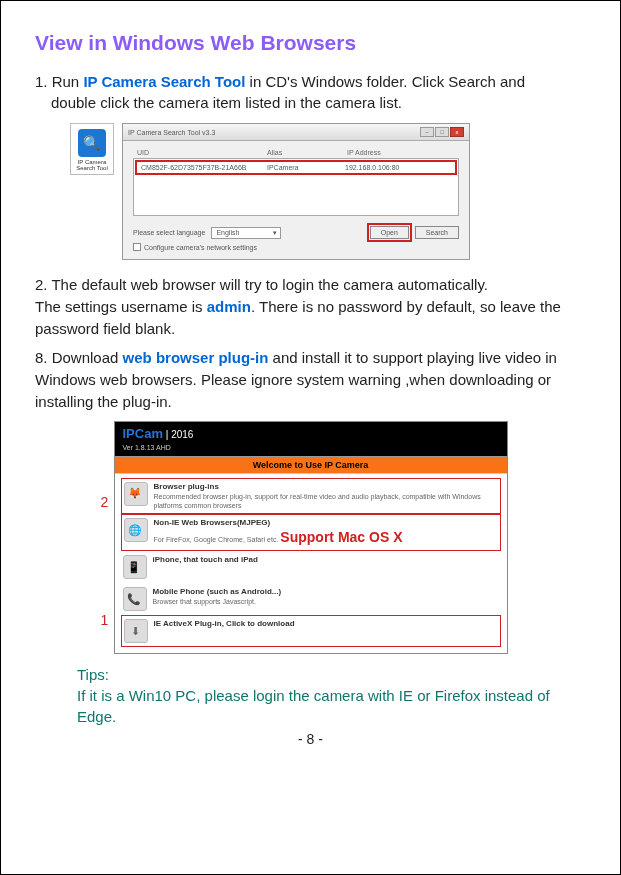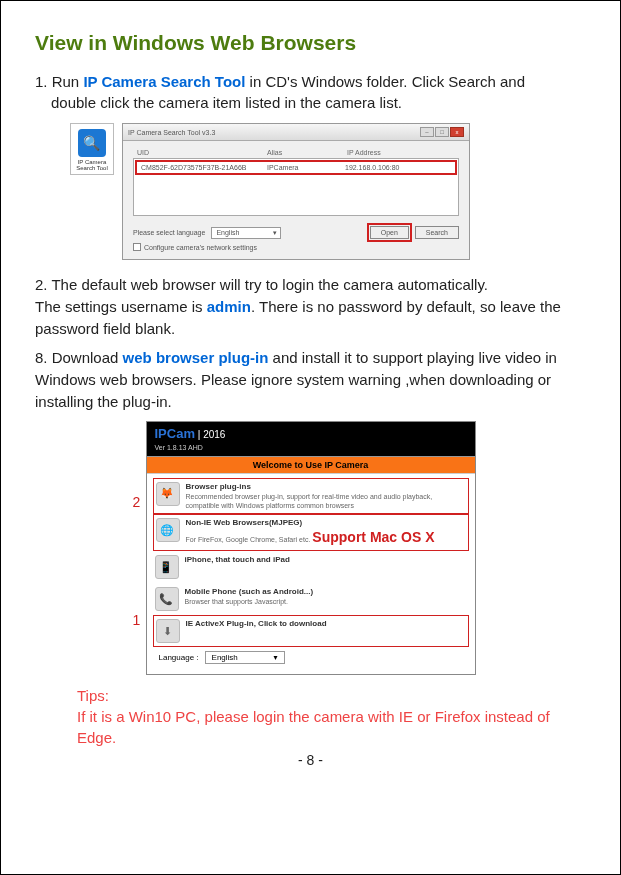--- a/index.html
+++ b/index.html
@@ -8,21 +8,21 @@
     background: #fff;
     width: 621px;
     height: 875px;
     position: relative;
     border: 1px solid #000;
   }
   .page {
     padding: 30px 34px 20px 34px;
   }
   .title {
-    color: #4d7c0f;
+    color: #8b5cf6;
     font-size: 21px;
     font-weight: bold;
     margin-bottom: 16px;
   }
   .step1 {
     font-size: 15px;
     color: #222;
     line-height: 1.4;
     margin-bottom: 10px;
   }
@@ -84,41 +84,41 @@
   .lang-row .btn.open{ outline:2px solid #d02020; outline-offset:1px;}
   .cfg-row{ font-size:7px; padding-top:4px; display:flex; align-items:center; gap:3px;}
   .cfg-row .cb{ width:8px; height:8px; border:1px solid #888; background:#fff;}
   .step2, .step3 {
     font-size: 15px;
     color: #222;
     line-height: 1.45;
     margin-bottom: 8px;
   }
   .fig2-wrap{
-    width: 330px;
+    width: 394px;
     margin: 6px auto 10px auto;
     border:1px solid #888;
     position: relative;
   }
   .ipcam-top{ background:#000; color:#fff; padding:4px 8px; font-size:10px;}
   .ipcam-top .brand{ color:#2a72d6; font-weight:bold; font-size:13px;}
   .ipcam-top .ver{ font-size:7px; color:#ccc;}
   .welcome{ background:#f97316; text-align:center; font-size:9px; font-weight:bold; padding:3px 0; border-top:1px solid #999; border-bottom:1px solid #ccc;}
   .opt-list{ background:#fff; padding:4px 6px 6px 6px;}
   .opt{ display:flex; align-items:flex-start; gap:6px; padding:4px 2px; font-size:7px; color:#666; line-height:1.3;}
   .opt .ic{ width:24px; height:24px; background:#ddd; border:1px solid #bbb; border-radius:3px; flex-shrink:0; display:flex; align-items:center; justify-content:center; font-size:11px;}
   .opt .txt .t{ font-size:8px; color:#333; font-weight:bold;}
   .opt.boxed{ border:1.5px solid #d02020; padding:3px 2px;}
   .redlabel{ color:#d02020; font-size:14px; font-weight:bold; position:absolute; }
   .callout{ position:absolute; color:#d02020; font-size:14px; font-weight:normal;}
   .lang-bottom{ display:flex; align-items:center; gap:6px; font-size:8px; padding:4px 6px;}
   .lang-bottom .sel2{ border:1px solid #999; padding:1px 6px; width:80px; display:flex; justify-content:space-between; background:#fff;}
   .tips{
     font-size: 15px;
-    color:#ef4444;
+    color:#0f766e;
     line-height:1.4;
     margin-left: 42px;
     margin-right: 20px;
   }
   .page-num{
     text-align:center;
     font-size: 14px;
     color:#222;
     margin-top: 4px;
   }
@@ -222,27 +222,20 @@
             <div class="t">Mobile Phone (such as Android...)</div>
             <div>Browser that supports Javascript.</div>
           </div>
       </div>
       <div class="opt boxed">
         <div class="ic">⬇</div>
         <div class="txt">
             <div class="t">IE ActiveX Plug-in, Click to download</div>
           </div>
       </div>
-      <div class="lang-bottom">
-        <span>Language :</span>
-        <span class="sel2">
-            <span>English</span>
-            <span>▾</span>
-          </span>
-      </div>
     </div>
     <span class="callout" style="left:-14px; top:190px;">1</span>
     <span class="callout" style="left:-14px; top:72px;">2</span>
   </div>
 
   <div class="tips">
     <div>Tips:</div>
     <div>If it is a Win10 PC, please login the camera with IE or Firefox instead of Edge.</div>
   </div>
 

